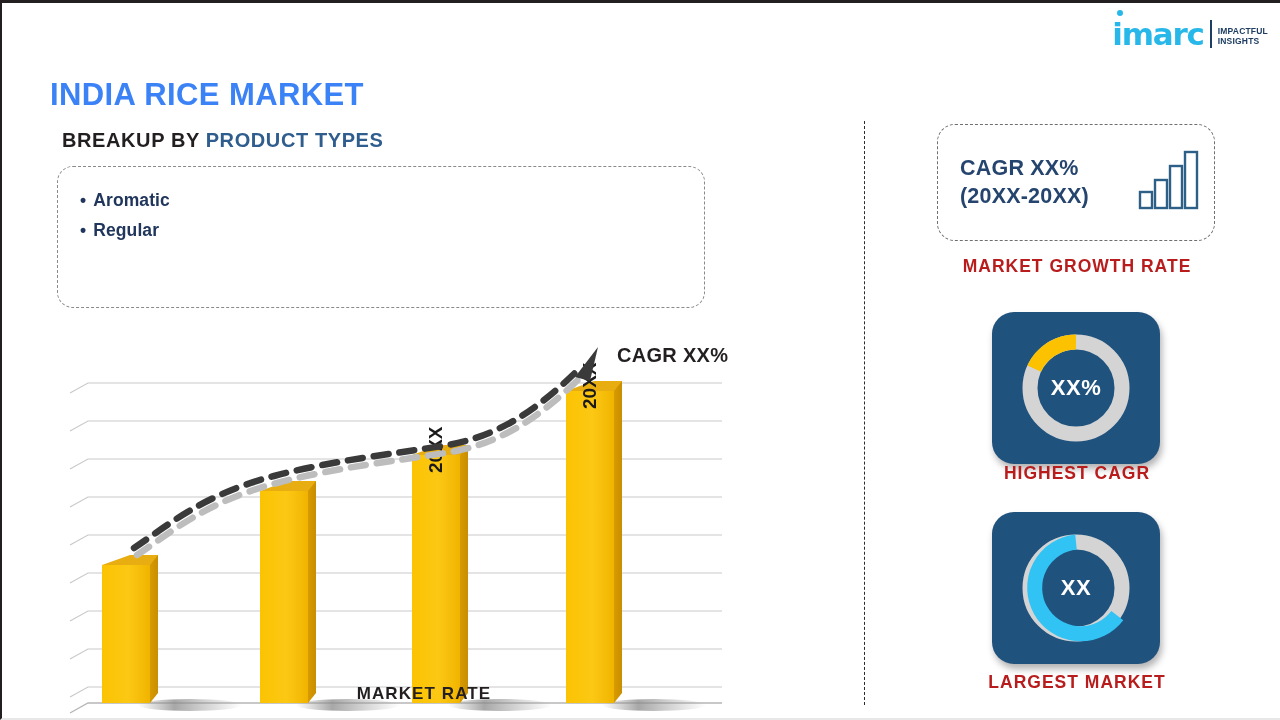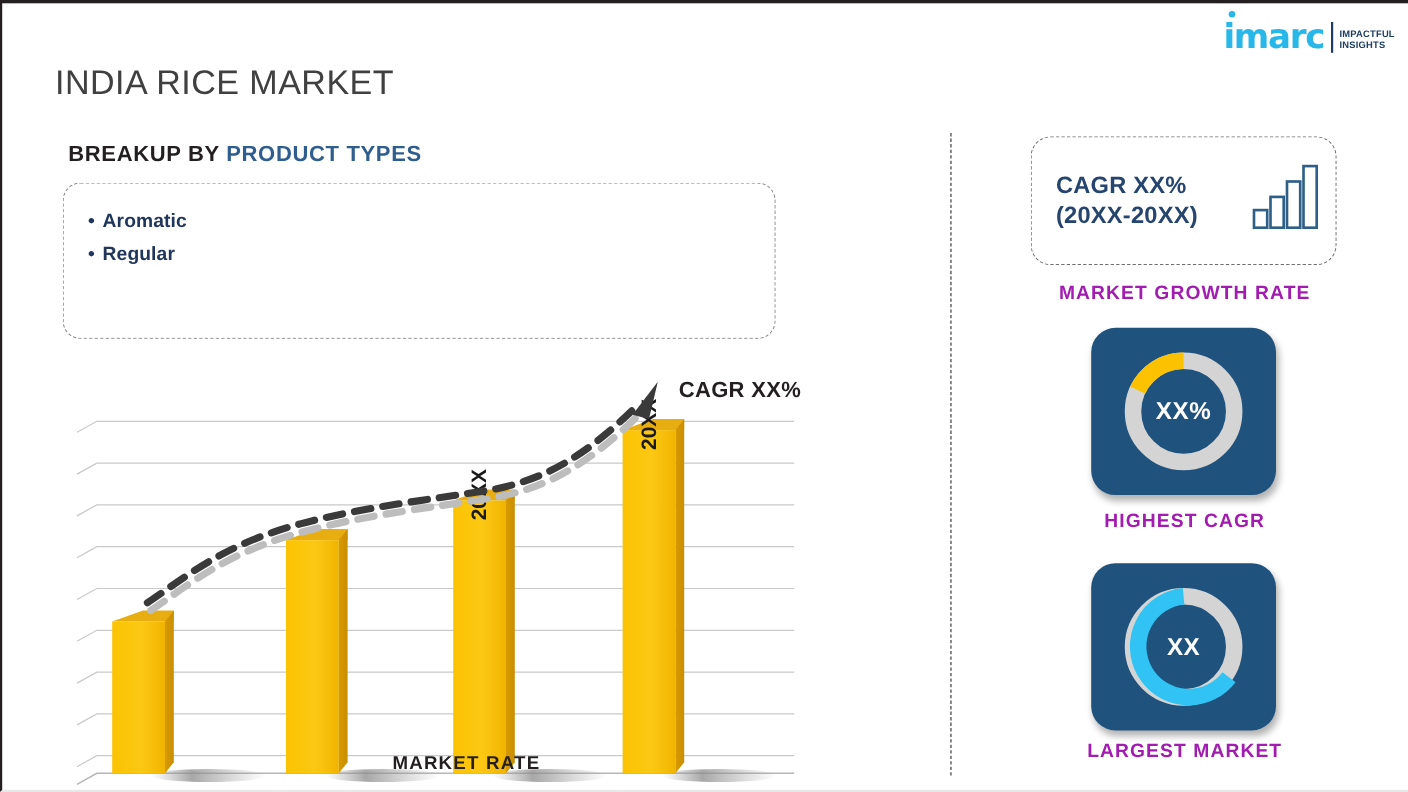--- a/index.html
+++ b/index.html
@@ -28,22 +28,22 @@
   }
   #logo .idot {
     position: absolute; left: 5px; top: -9px;
     width: 6px; height: 6px; border-radius: 50%; background: #27b7e8;
   }
   #logo .rule { width: 2px; height: 28px; background: #1d3d63; margin: 0 6px 2px 2px; }
   #logo .tag { font-size: 8.5px; font-weight: 700; color: #1d3d63; line-height: 1.25; letter-spacing: .2px; padding-bottom: 3px; }
 
   
   #page-title {
-    position: absolute; left: 48px; top: 54px;
-    font-size: 31px; font-weight: 400; color: #404040; letter-spacing: .4px;
+    position: absolute; left: 48px; top: 74px;
+    font-size: 31px; font-weight: 700; color: #3b82f6; letter-spacing: .4px;
   }
   #subtitle {
     position: absolute; left: 60px; top: 126px;
     font-size: 20px; font-weight: 700; color: #231f20; letter-spacing: .6px;
   }
   #subtitle .accent { color: #2f5d8e; }
 
   
   #list-box {
     position: absolute; left: 55px; top: 163px;
@@ -83,34 +83,34 @@
     width: 278px; height: 117px;
     border: 1.5px dashed #6f6f6f; border-radius: 18px;
     display: flex; align-items: center; padding: 0 14px 0 22px;
   }
   #growth-box .txt {
     font-size: 21.5px; font-weight: 700; color: #25456f; line-height: 1.28; letter-spacing: .2px;
   }
   #growth-box .icon { margin-left: auto; padding-bottom: 4px; }
   .caption {
     position: absolute; width: 360px; text-align: center; left: 895px;
-    font-size: 17.5px; font-weight: 700; color: #a21caf; letter-spacing: 1px;
+    font-size: 17.5px; font-weight: 700; color: #b91c1c; letter-spacing: 1px;
   }
   #cap-growth { top: 253px; }
   #cap-cagr   { top: 460px; }
   #cap-market { top: 669px; }
 
   .tile {
     position: absolute; left: 990px;
     width: 168px; height: 152px;
     background: #20527e; border-radius: 22px;
     box-shadow: 2px 5px 7px rgba(0,0,0,.3);
     display: flex; align-items: center; justify-content: center;
   }
-  #tile-cagr   { top: 295px; }
+  #tile-cagr   { top: 309px; }
   #tile-market { top: 509px; }
   .tile .val {
     position: absolute; color: #ffffff; font-weight: 700; font-size: 22px; letter-spacing: .5px;
   }
 </style>
 </head>
 <body>
 
 <div id="slide">
 

